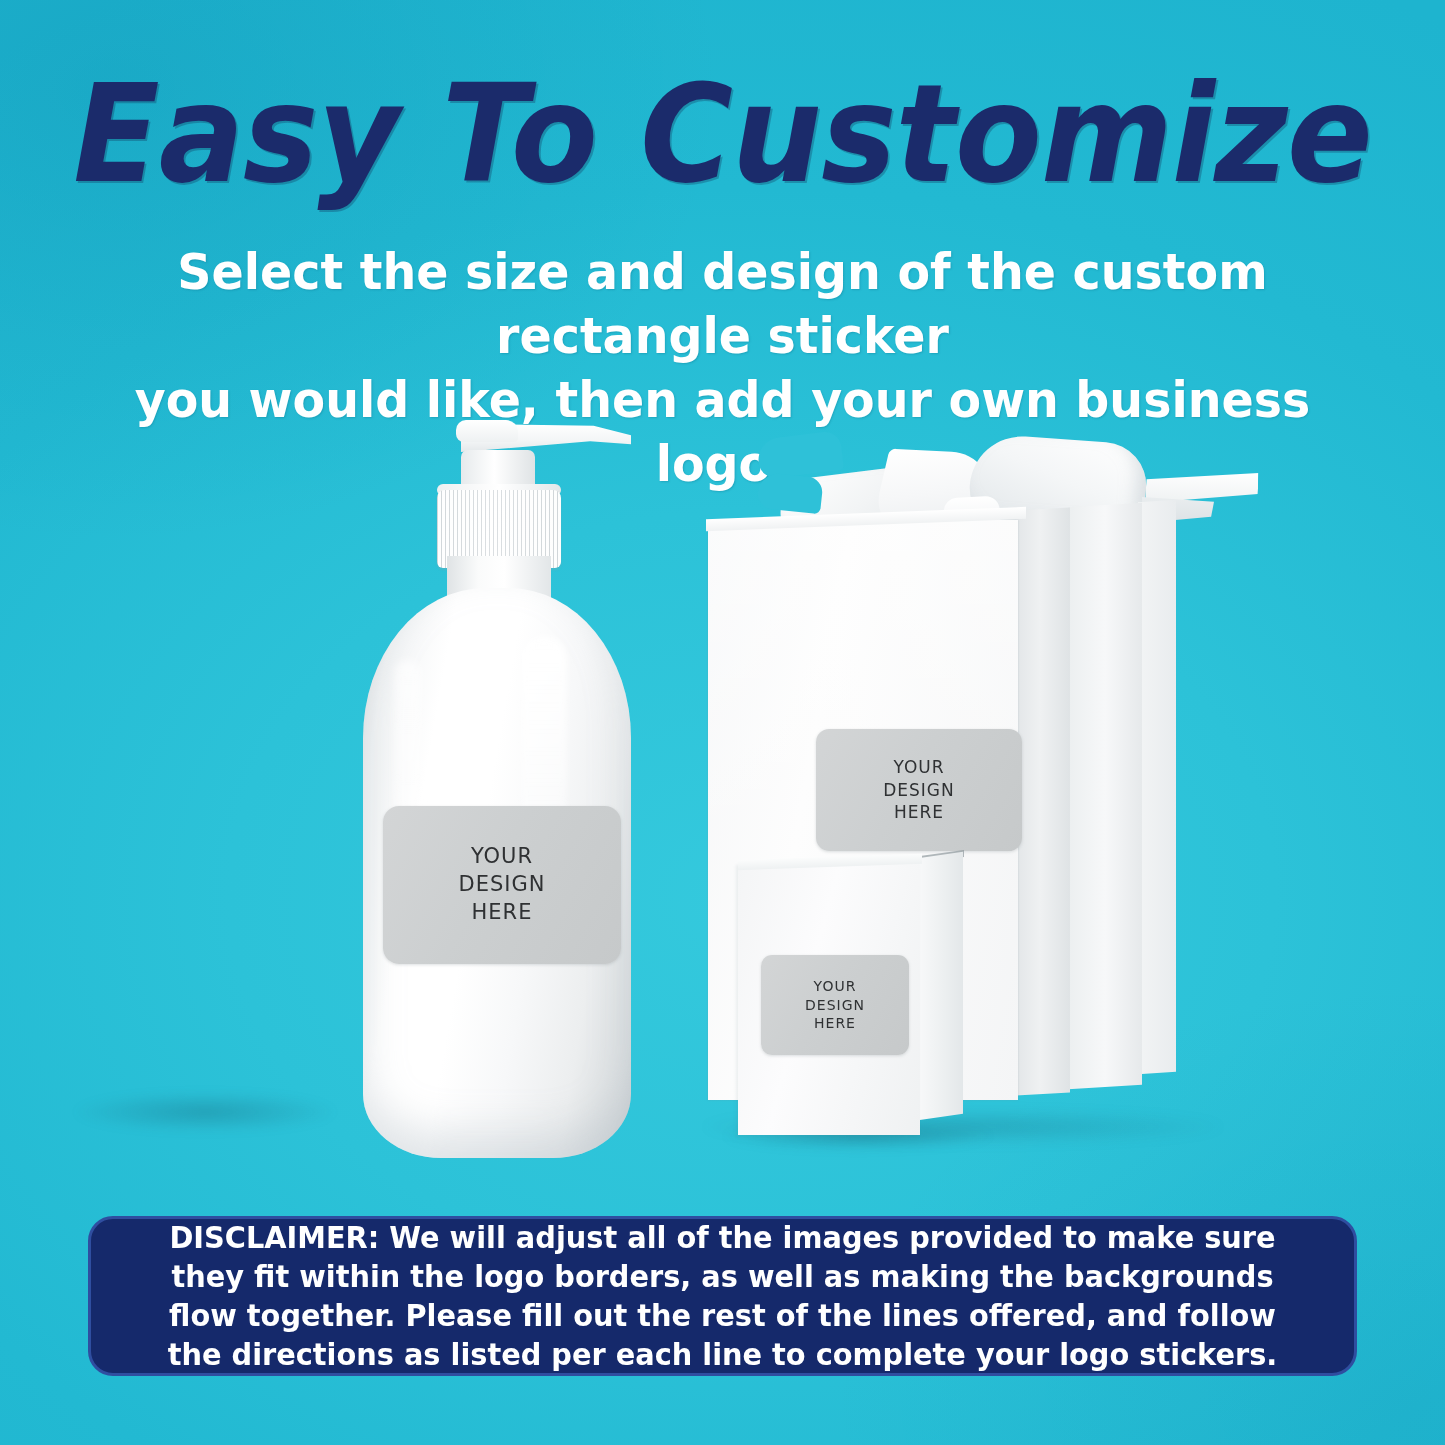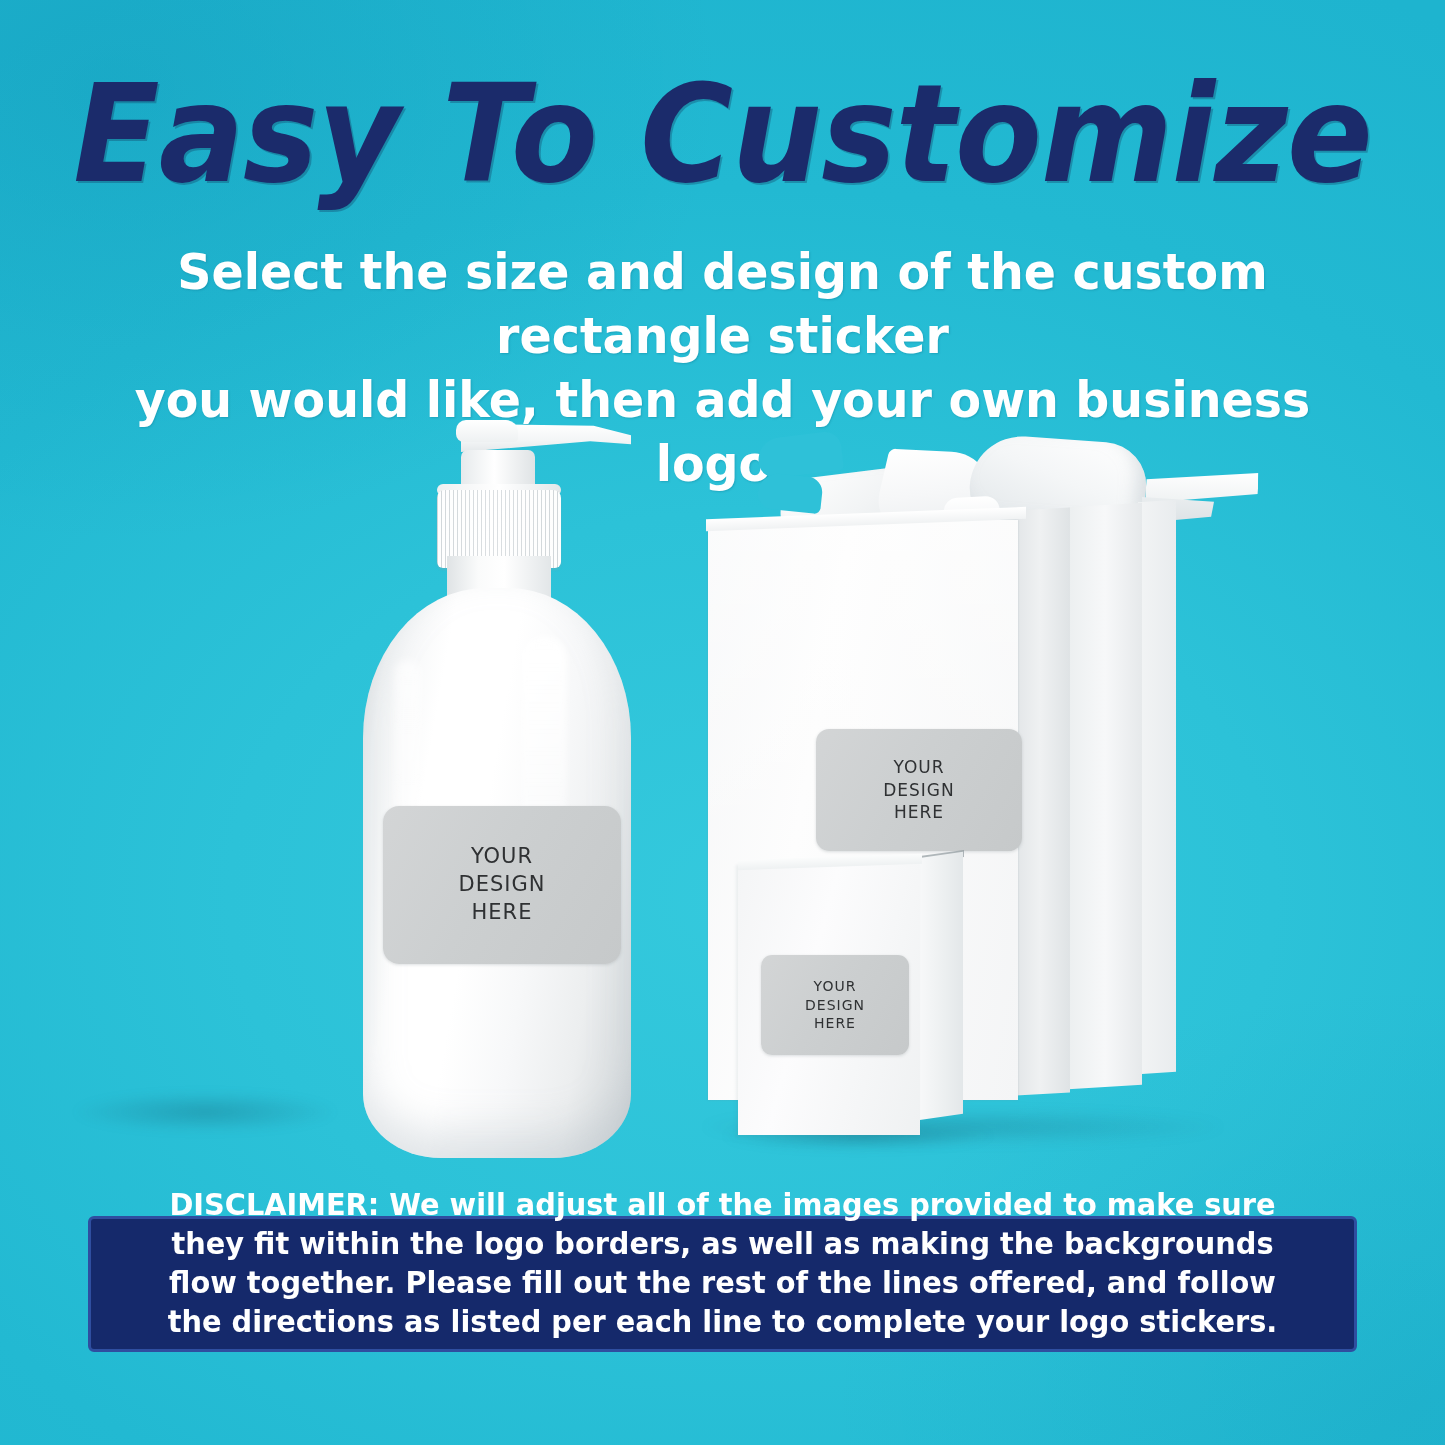--- a/index.html
+++ b/index.html
@@ -302,27 +302,27 @@
     border-radius: 11px;
     font-size: 14px;
   }
 
   
   #disclaimer {
     position: absolute;
     left: 88px;
     top: 1216px;
     width: 1269px;
-    height: 136px;
+    height: 160px;
     box-sizing: border-box;
     background: #15296b;
     border: 3px solid #2f4ea0;
-    border-radius: 6px;
+    border-radius: 25px;
     display: flex;
-    align-items: flex-end;
+    align-items: center;
     justify-content: center;
     padding: 8px 26px;
   }
   #disclaimer-text {
     font-family: "DejaVu Sans", sans-serif;
     font-weight: 700;
     font-size: 30px;
     line-height: 1.30;
     color: #ffffff;
     text-align: center;

